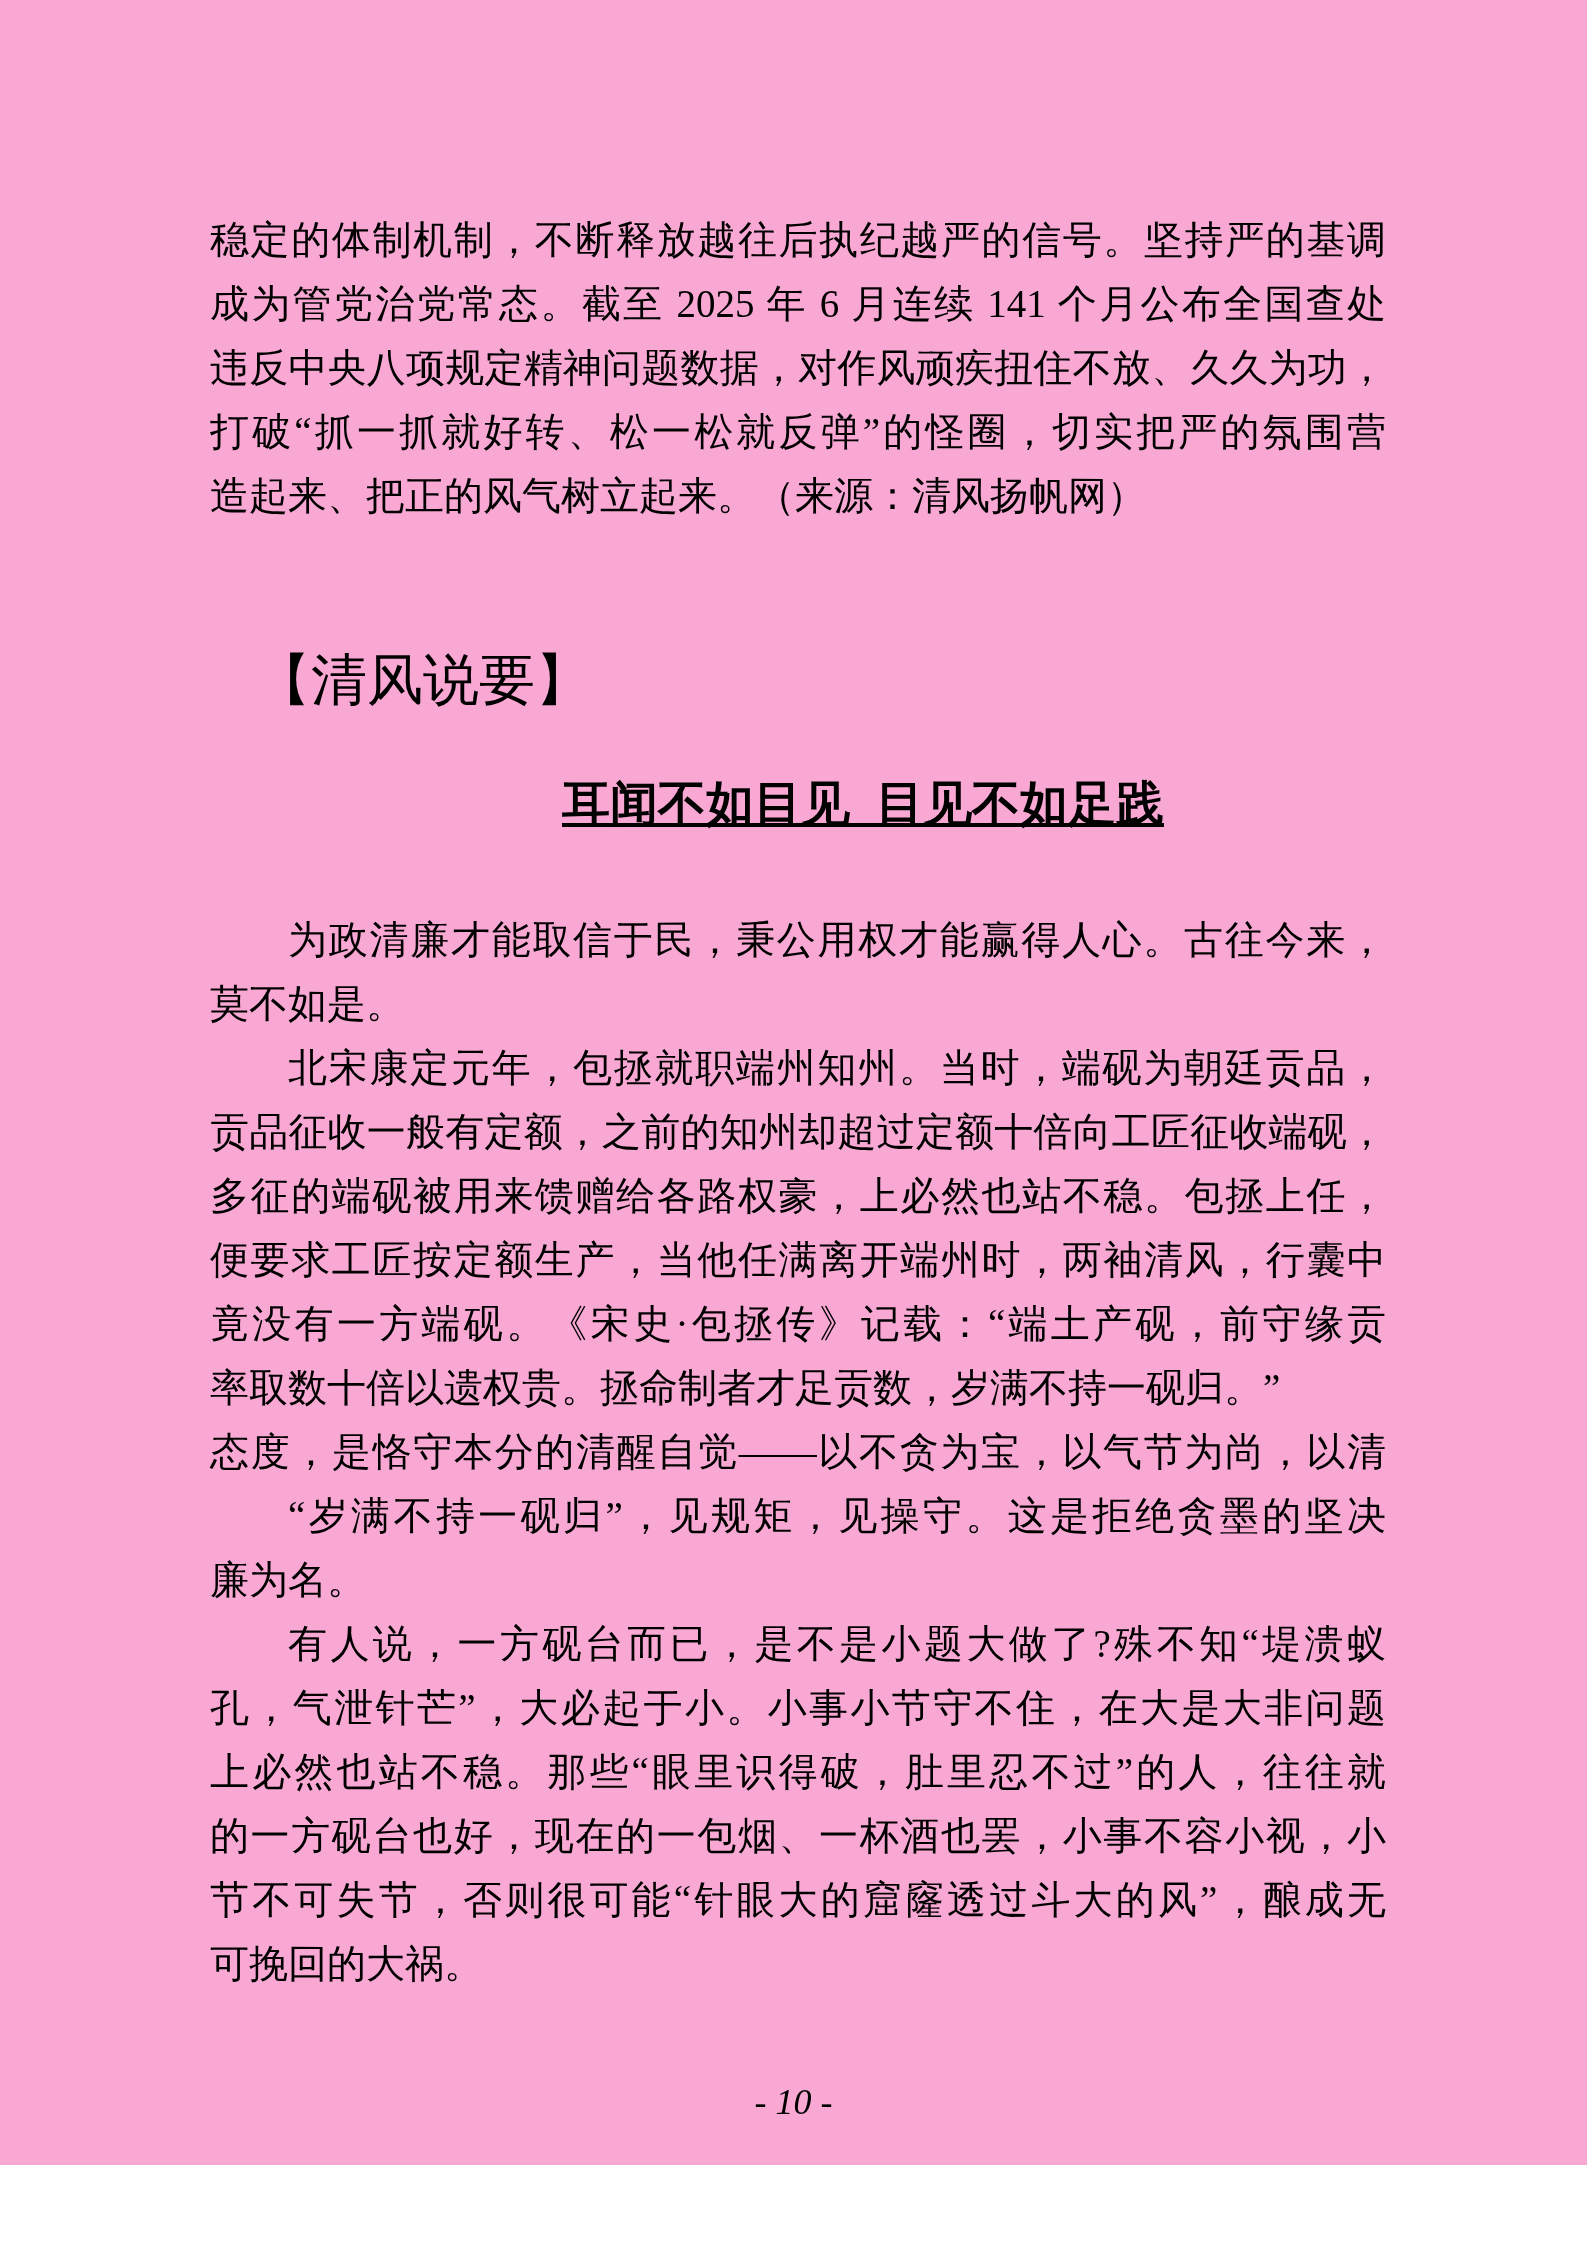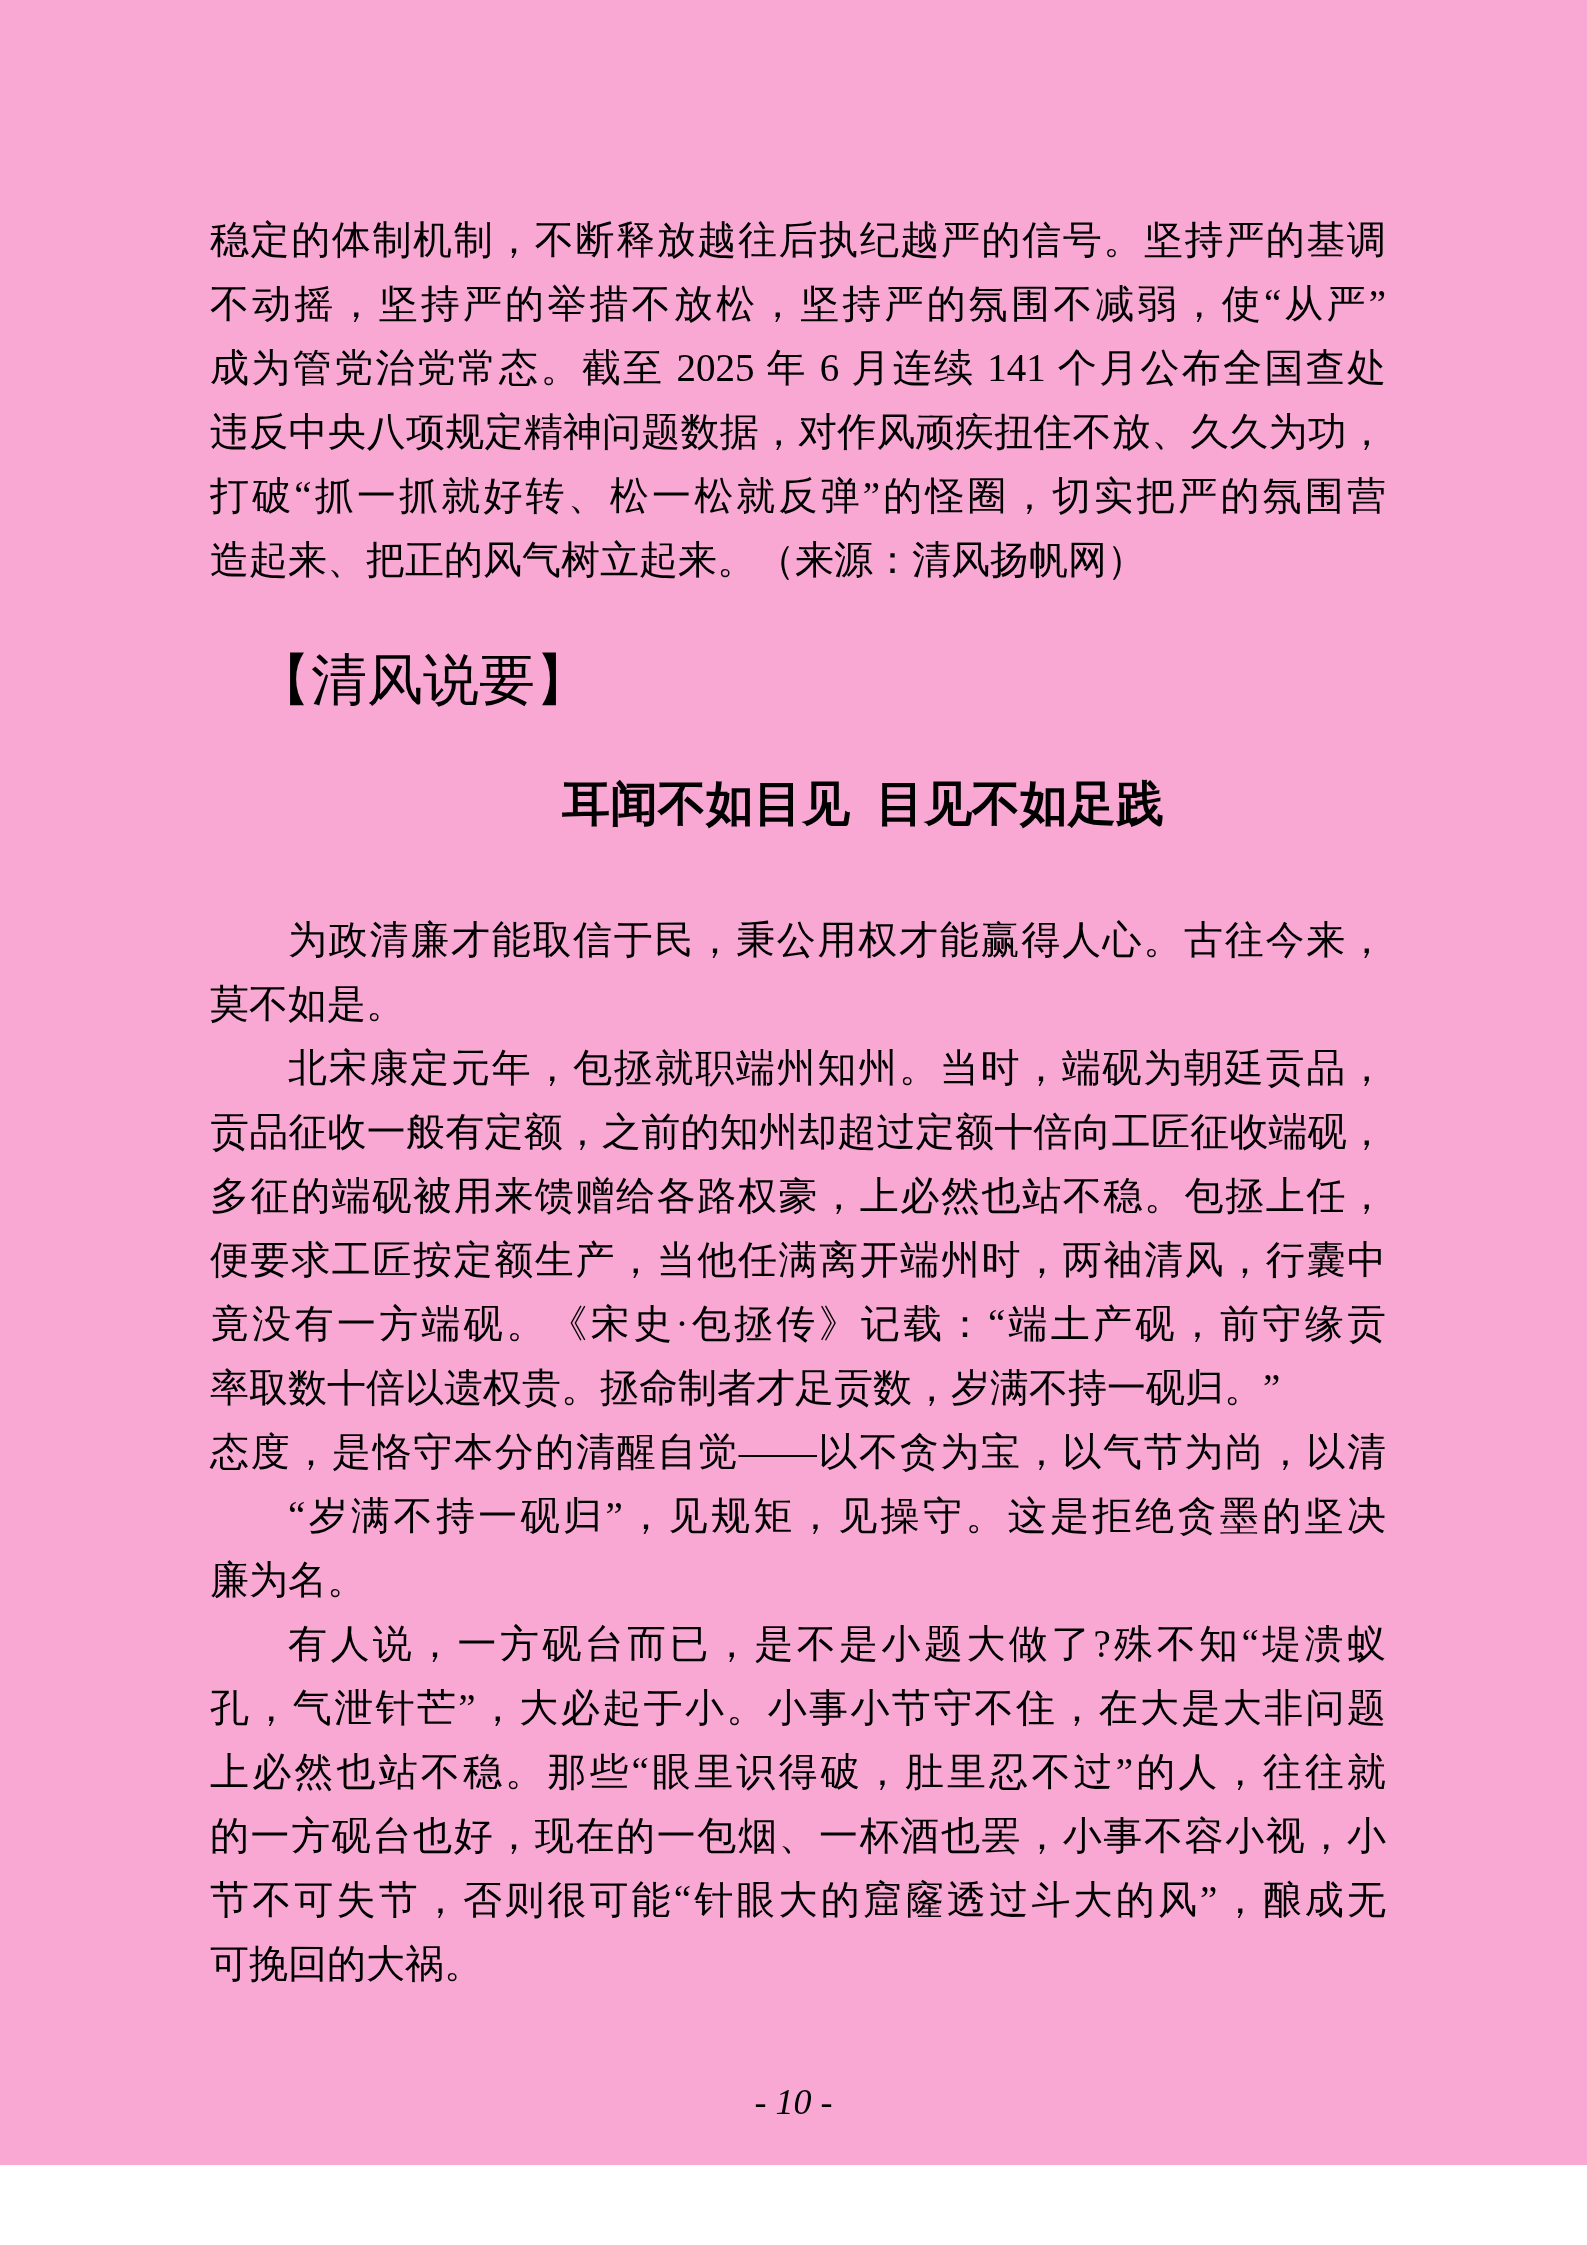--- a/index.html
+++ b/index.html
@@ -18,21 +18,21 @@
   }
   #content {
     position: absolute;
     left: 210px;
     width: 1176px;
     top: 0;
   }
   .block { position: absolute; left: 0; width: 1176px; }
   #para-continuation { top: 208px; }
   #section-header    { top: 648px; }
-  #article-title     { top: 772px; }
+  #article-title     { top: 772px; text-decoration: underline; }
   #article-body      { top: 908px; }
 
   .line {
     height: 64px;
     line-height: 64px;
     font-size: 39px;
     white-space: normal;
     overflow: visible;
   }
   .fill {
@@ -75,21 +75,20 @@
   }
 </style>
 </head>
 <body>
 
 <div id="page">
   <div id="content">
 
     <div id="para-continuation" class="block">
       <div class="line fill">稳定的体制机制，不断释放越往后执纪越严的信号。坚持严的基调</div>
-      <div class="line fill">不动摇，坚持严的举措不放松，坚持严的氛围不减弱，使“从严”</div>
       <div class="line fill">成为管党治党常态。截至 2025 年 6 月连续 141 个月公布全国查处</div>
       <div class="line fill">违反中央八项规定精神问题数据，对作风顽疾扭住不放、久久为功，</div>
       <div class="line fill">打破“抓一抓就好转、松一松就反弹”的怪圈，切实把严的氛围营</div>
       <div class="line end">造起来、把正的风气树立起来。（来源：清风扬帆网）</div>
     </div>
 
     <div id="section-header" class="block">
       <div class="section-header-line">【清风说要】</div>
     </div>
 

